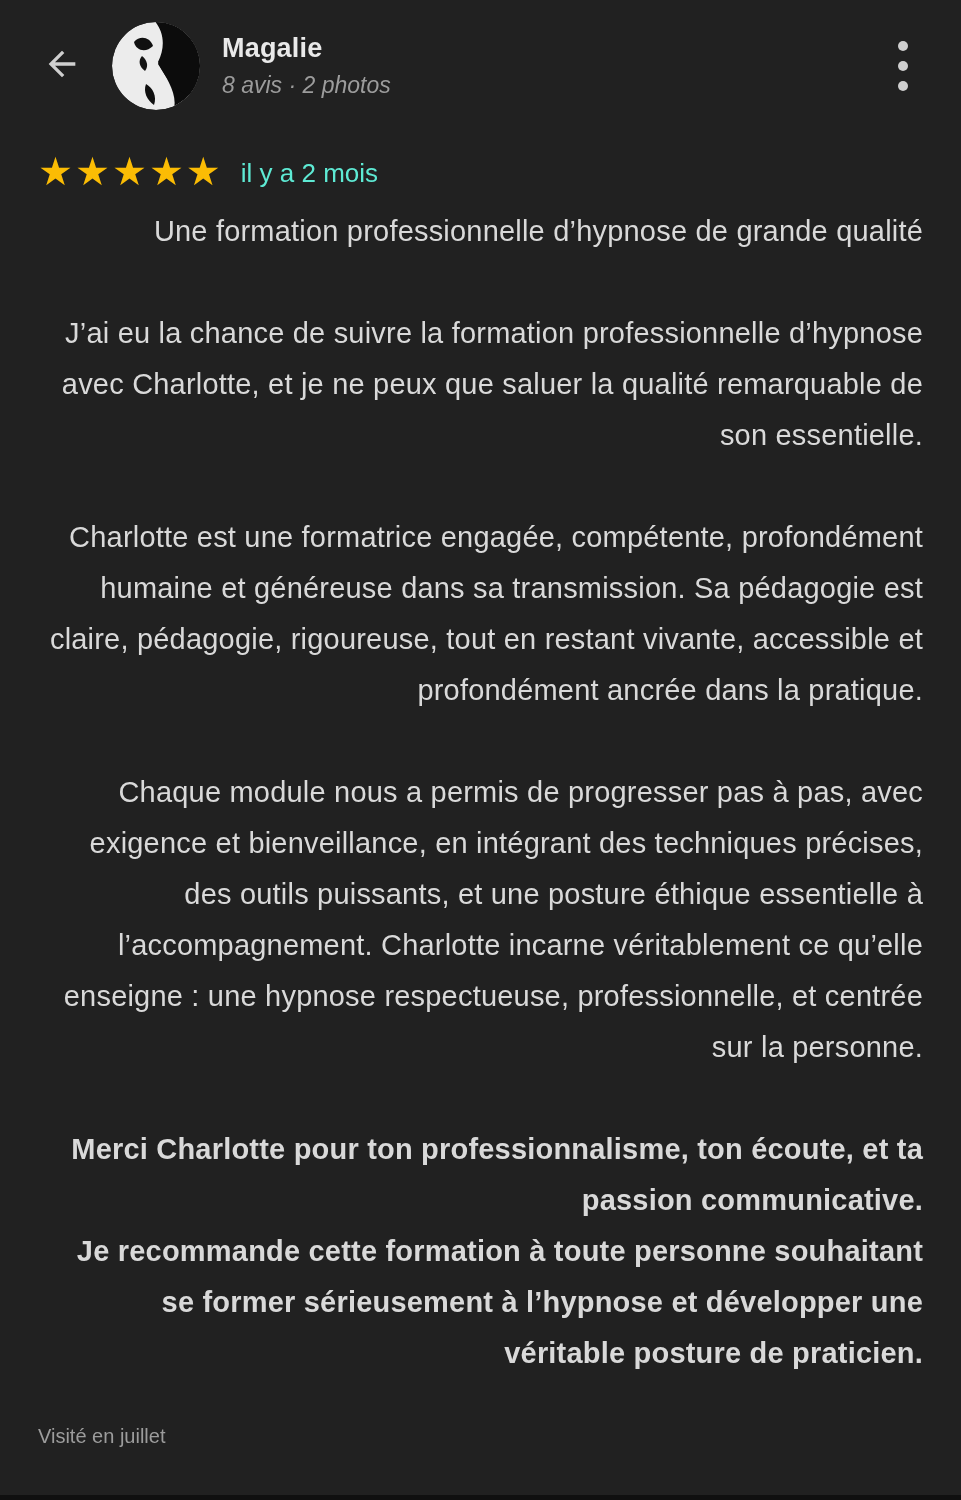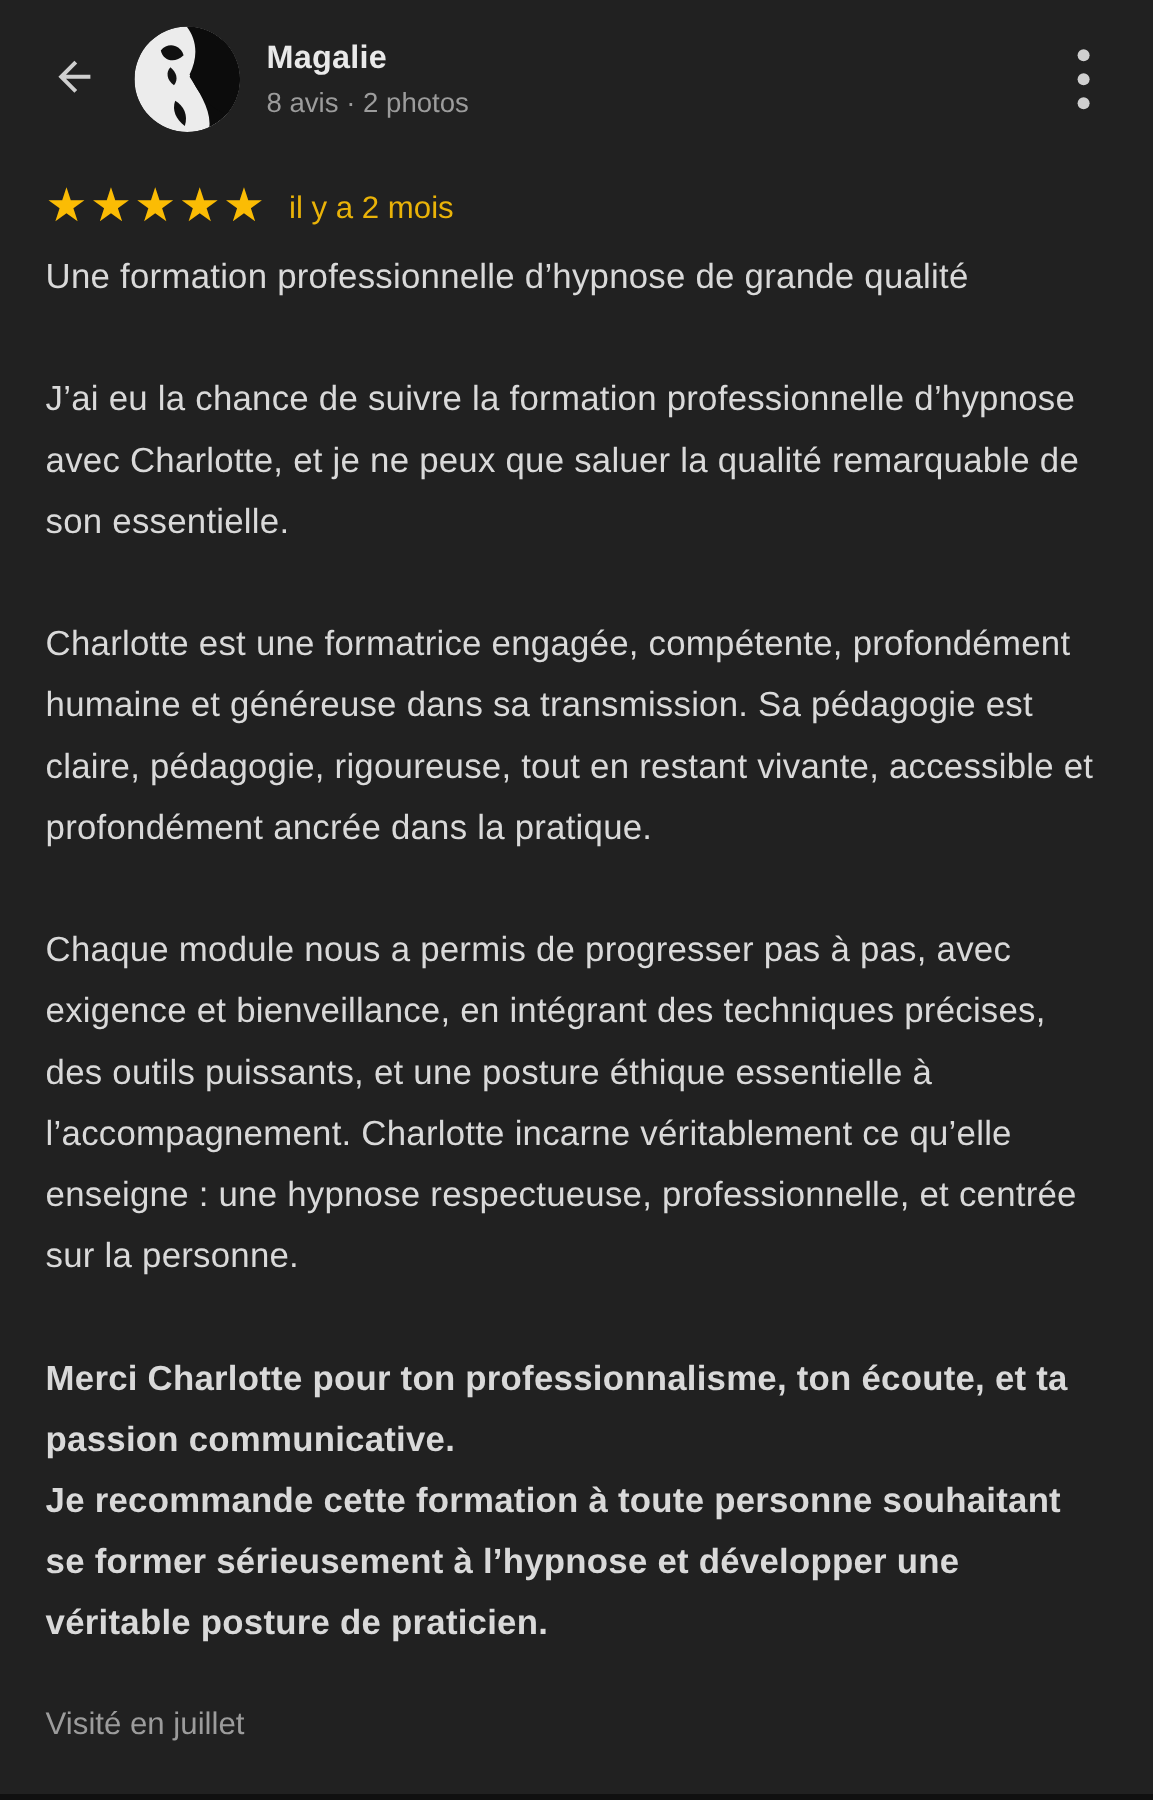--- a/index.html
+++ b/index.html
@@ -47,20 +47,21 @@
     font-size: 27px;
     font-weight: 700;
     letter-spacing: 0.2px;
     line-height: 34px;
   }
   .reviewer-stats {
     color: #9c9c9c;
     font-size: 23px;
     line-height: 32px;
     margin-top: 4px;
+    font-style: italic;
   }
   .header-spacer { flex: 1 1 auto; }
   .more-btn {
     width: 48px; height: 64px;
     display: flex;
     flex-direction: column;
     align-items: center;
     justify-content: center;
     gap: 10px;
     cursor: pointer;
@@ -80,46 +81,47 @@
     height: 46px;
   }
   .stars {
     color: #fbbc04;
     font-size: 39px;
     letter-spacing: 2px;
     line-height: 1;
     white-space: nowrap;
   }
   .review-date {
-    color: #eab308;
+    color: #5eead4;
     font-size: 26px;
     margin-left: 18px;
     line-height: 1;
     padding-top: 4px;
   }
   
   .review-body {
     padding: 0 38px;
     margin-top: 12px;
     color: #d9d9d9;
     font-size: 29px;
     line-height: 51px;
     letter-spacing: 0.2px;
   }
   .review-body p {
     margin: 0 0 51px 0;
     white-space: pre-line;
+    text-align: right;
   }
   .review-body p:last-child { margin-bottom: 0; font-weight: bold; }
   
   .visited-note {
     padding: 0 38px;
     margin-top: 42px;
     color: #9c9c9c;
-    font-size: 26px;
+    font-size: 20px;
     line-height: 30px;
   }
   .bottom-strip {
     position: absolute;
     left: 0; right: 0; bottom: 0;
     height: 5px;
     background: #101010;
   }
 </style>
 </head>

